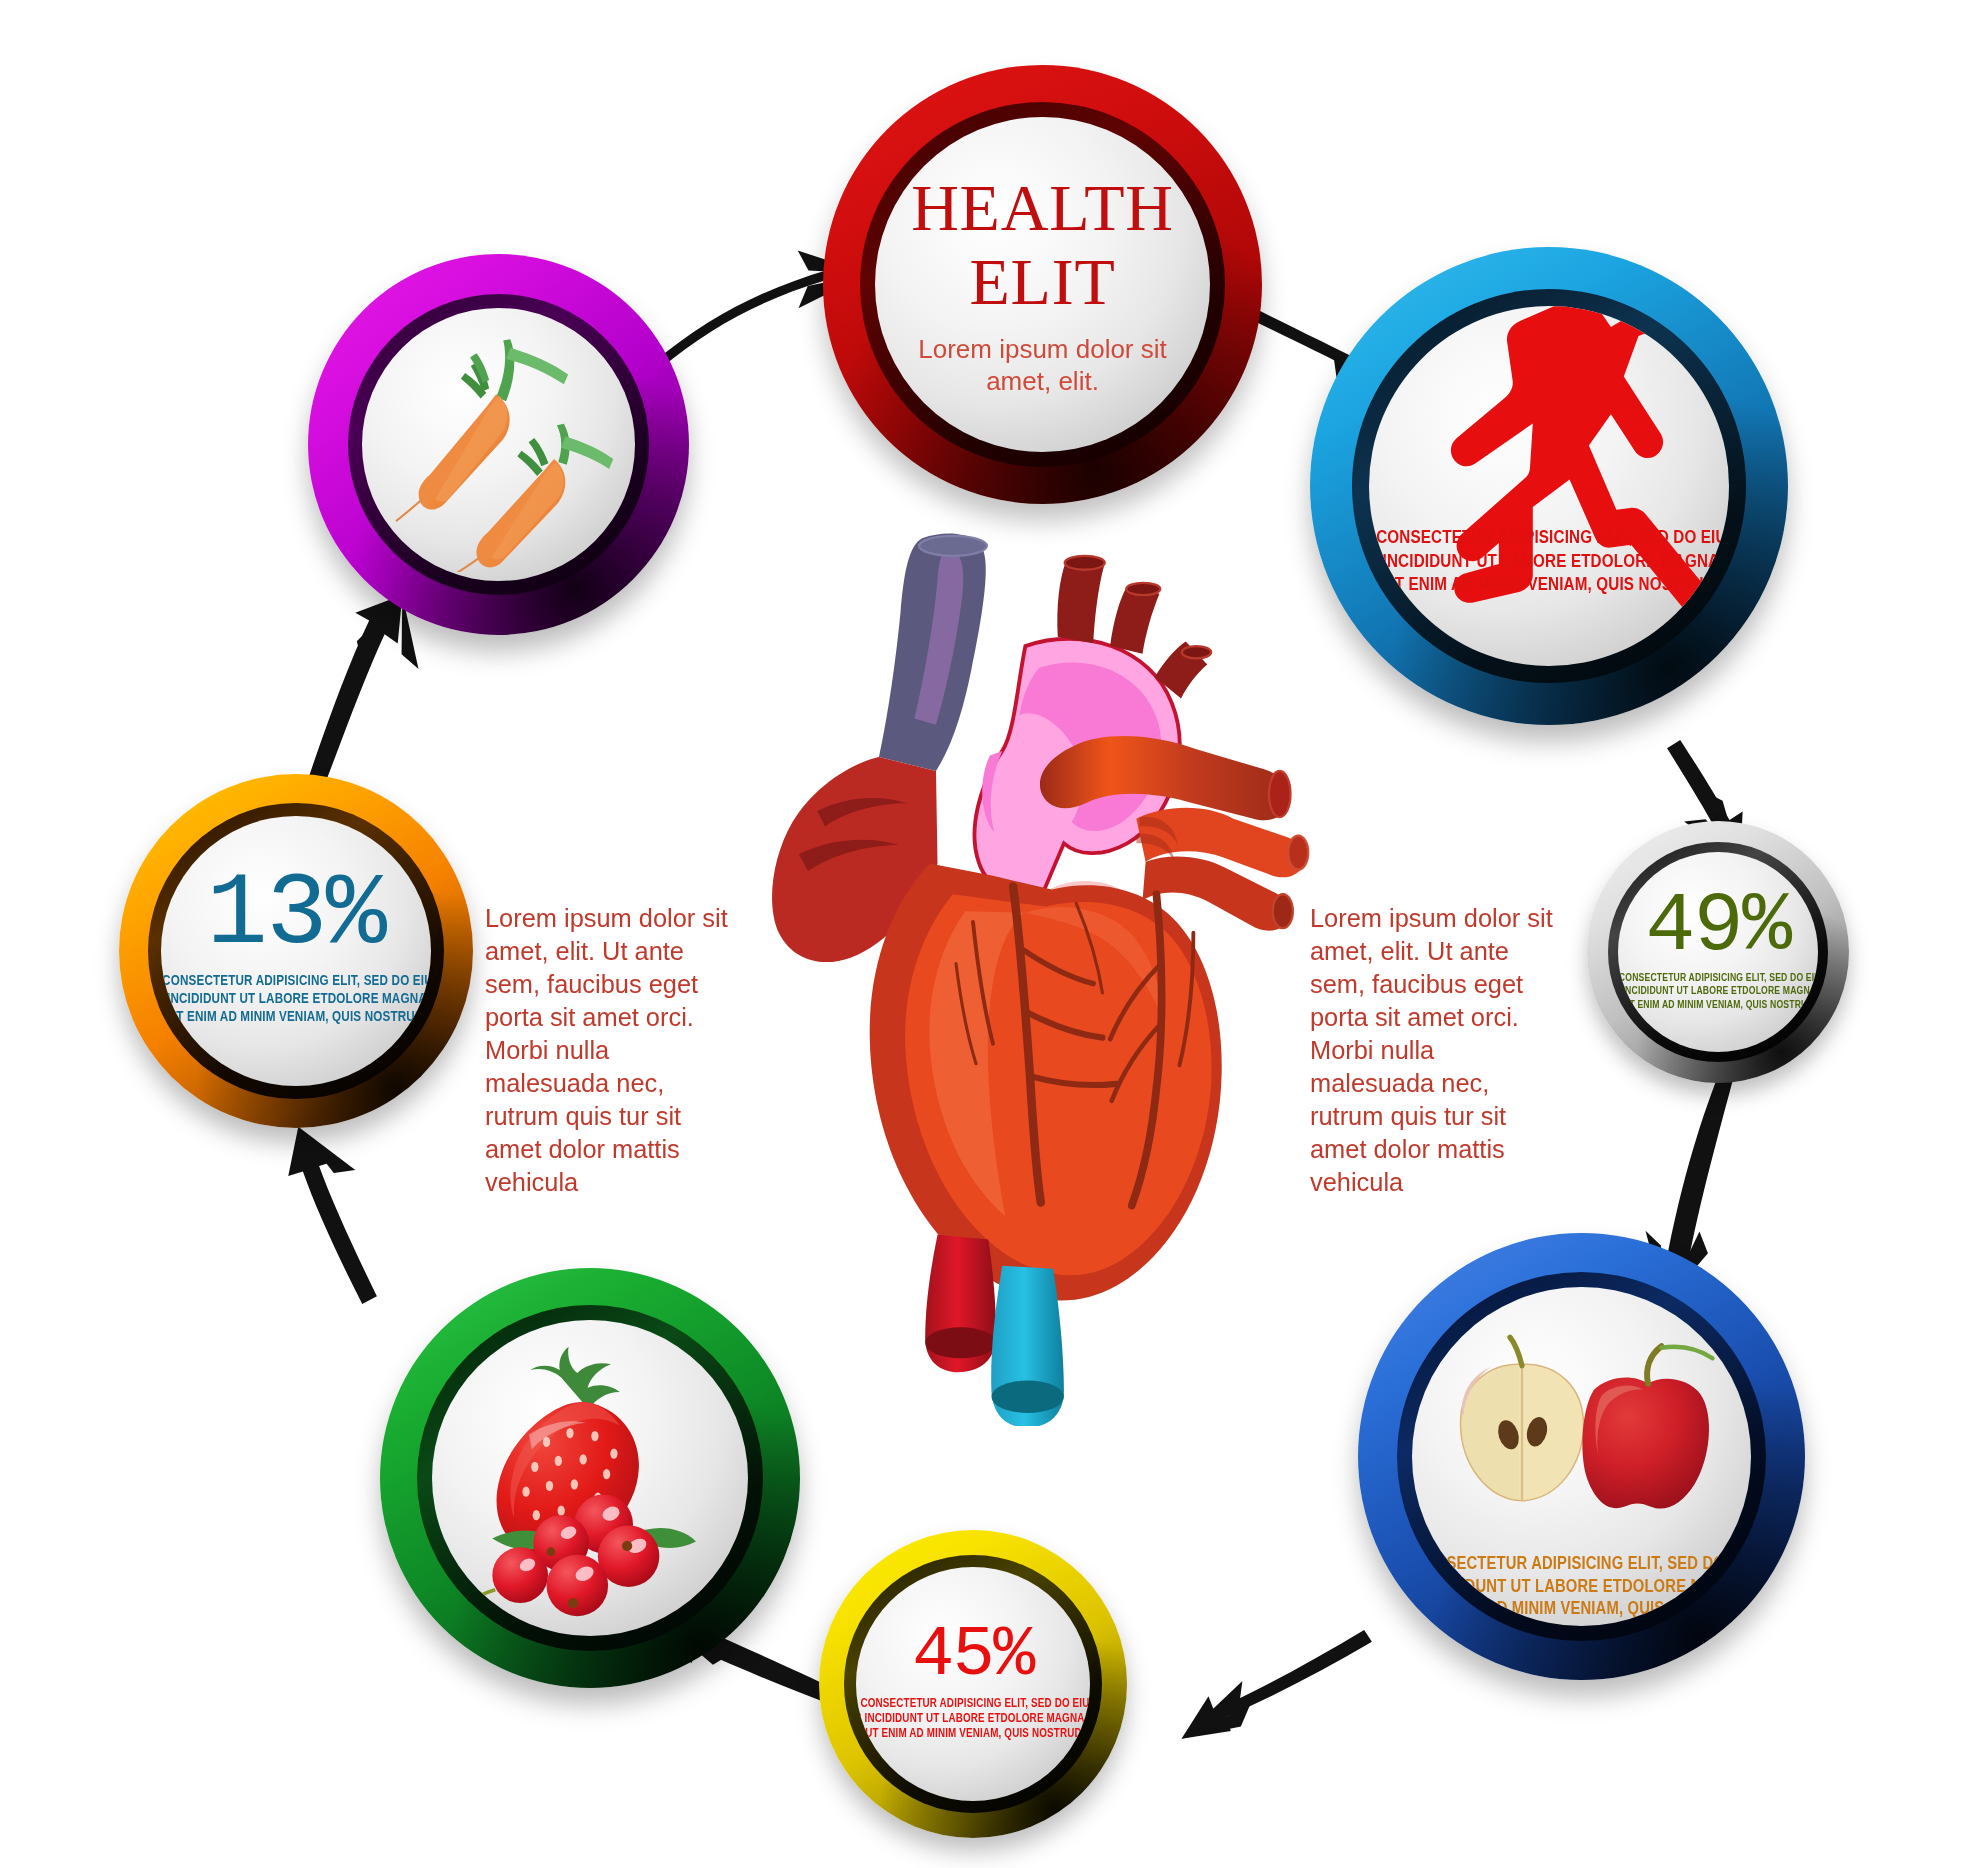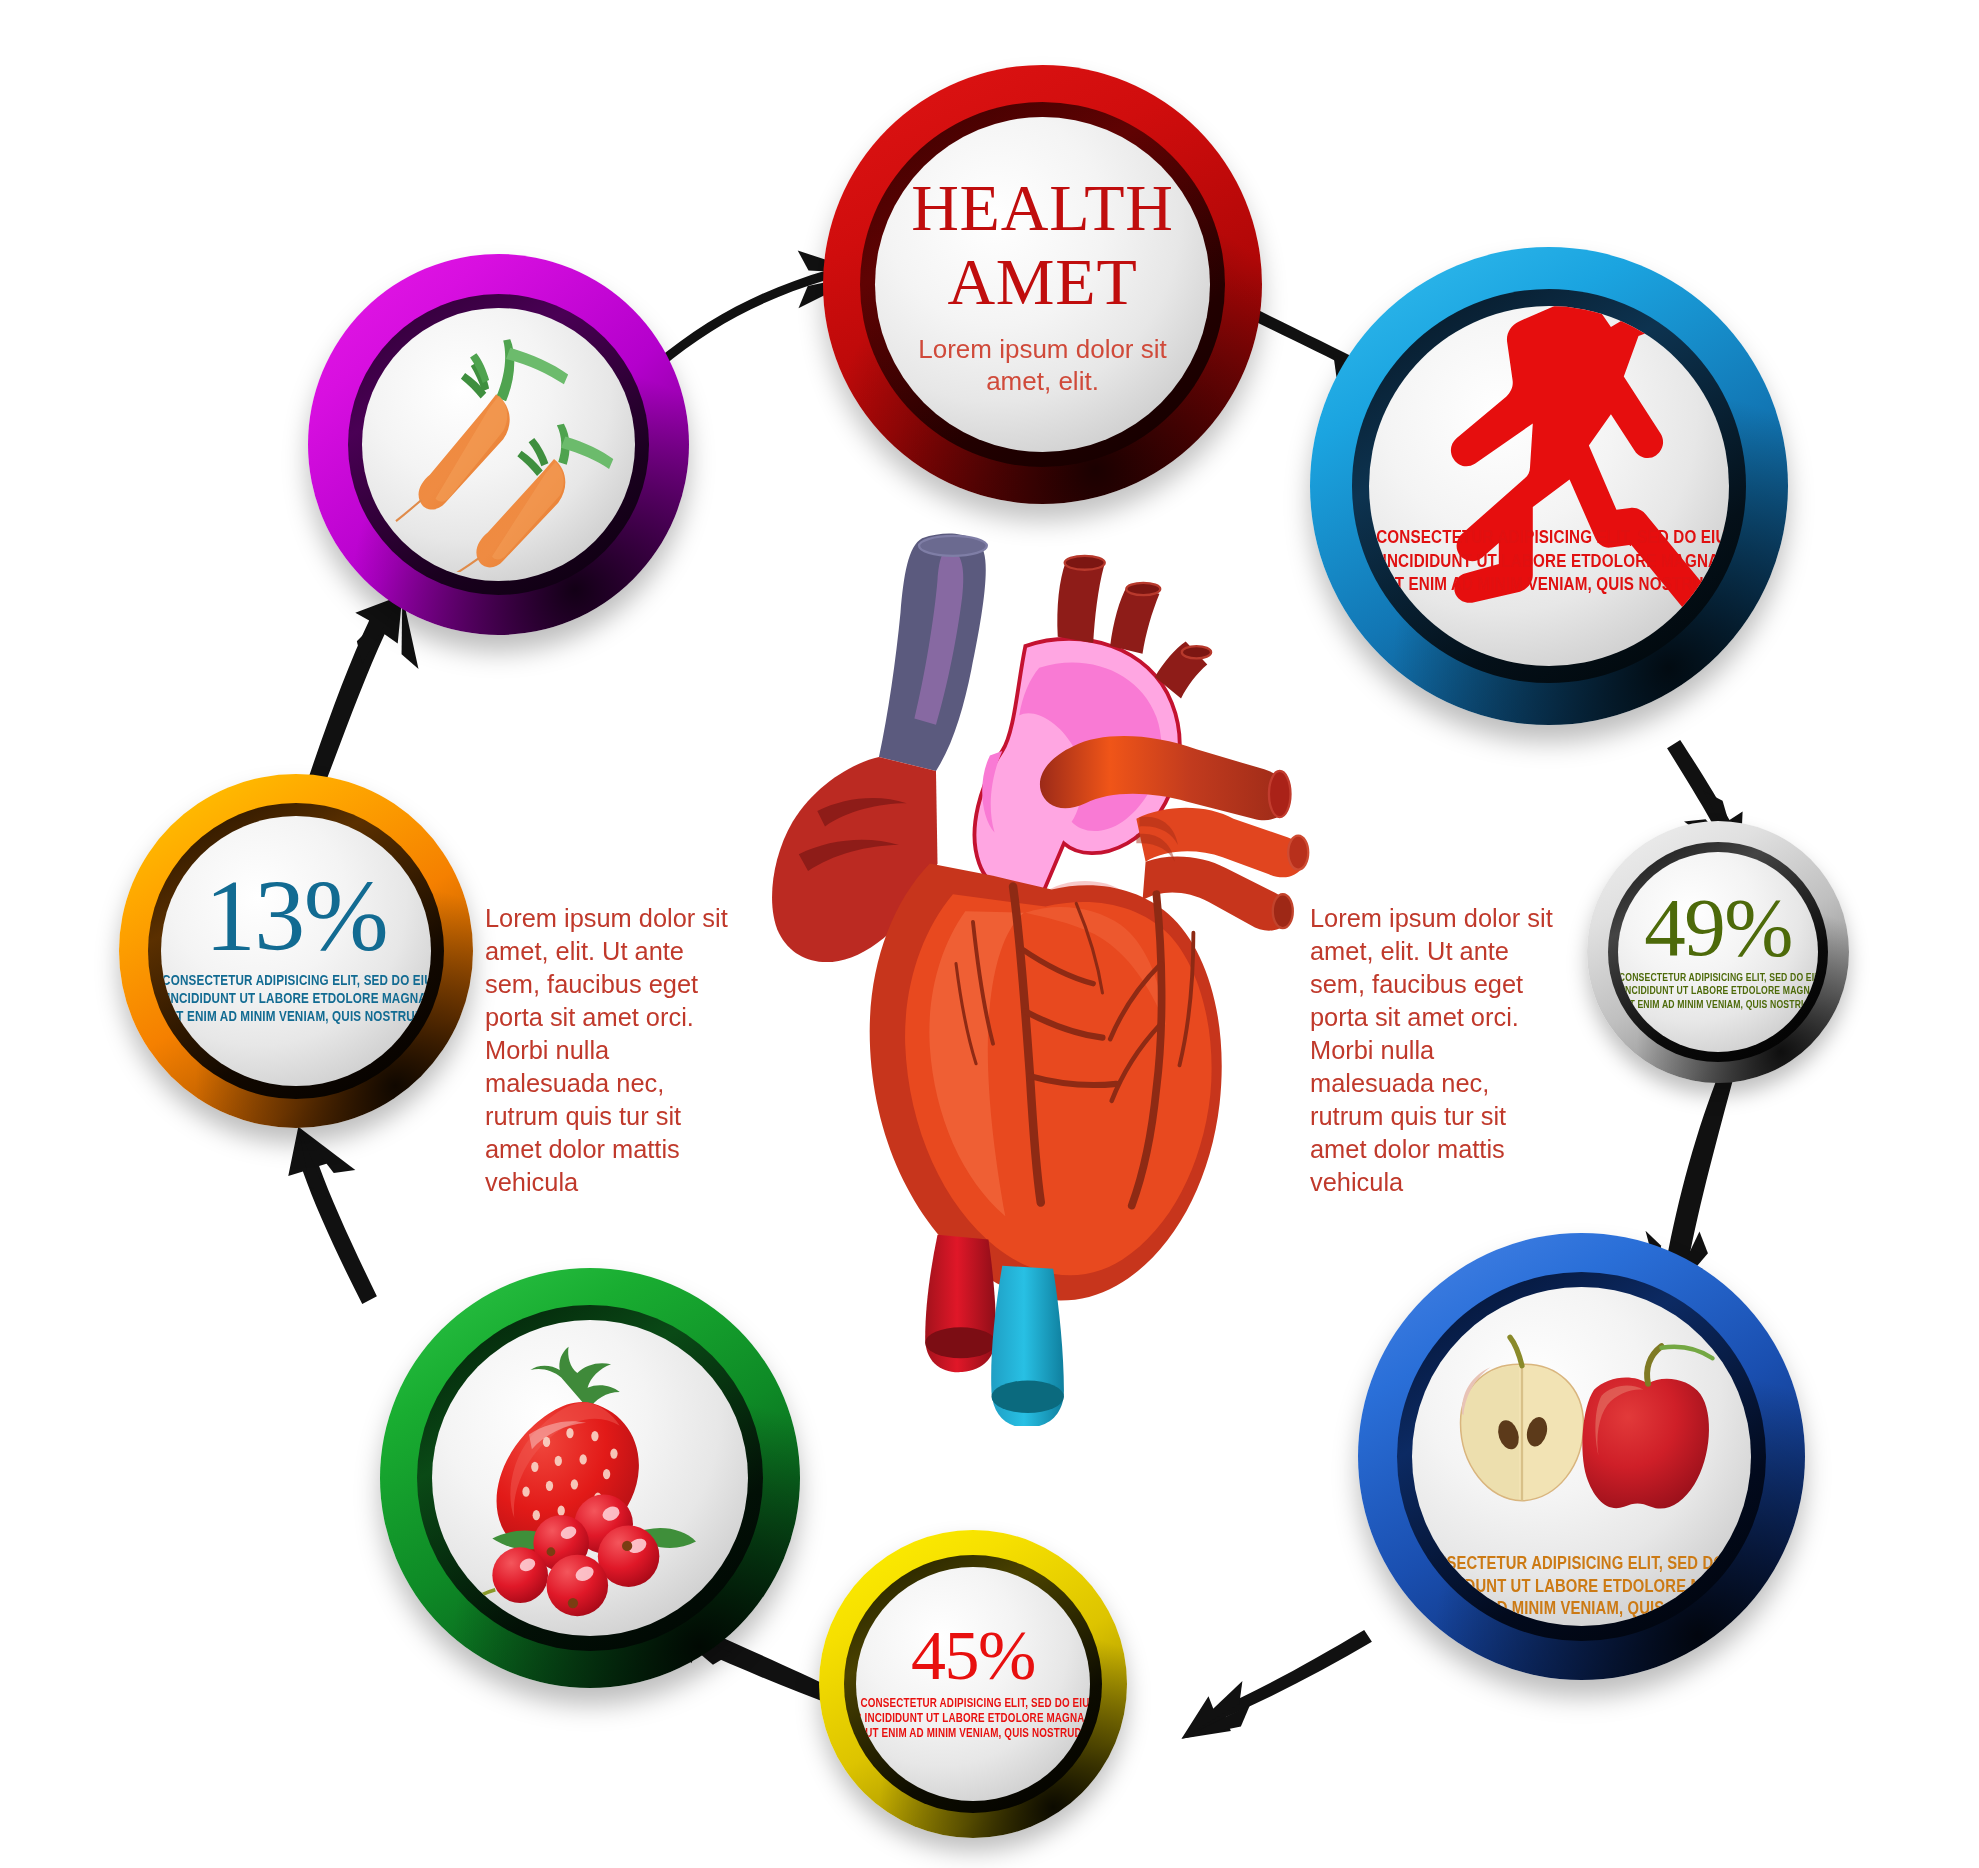--- a/index.html
+++ b/index.html
@@ -19,21 +19,21 @@
     position:absolute;border-radius:50%;
   }
   .badge .face{
     position:absolute;border-radius:50%;
     background:radial-gradient(circle at 36% 30%, #ffffff 0%, #f4f4f4 34%, #e7e7e7 58%, #c9c9c9 86%, #bdbdbd 100%);
     overflow:hidden;
     display:flex;flex-direction:column;align-items:center;justify-content:center;
   }
 
   .pct{
-    font-family:Liberation Serif, serif;
+    font-family:Liberation Mono, monospace;
     font-weight:400;line-height:.92;letter-spacing:-1.5px;
     text-align:right;
   }
   .caption{
     font-family:"Liberation Sans Narrow","Liberation Sans", sans-serif;
     font-weight:700;text-align:center;line-height:1.22;
     transform:scaleX(.80);transform-origin:center;
     letter-spacing:0.2px;
     white-space:nowrap;
   }
@@ -147,21 +147,21 @@
 
   <div class="badge" style="left:823px;top:65px;width:439px;height:439px;">
     <div class="ring" style="inset:0;background:
            radial-gradient(circle at 62% 92%, rgba(0,0,0,.8) 0%, rgba(0,0,0,0) 55%),
            linear-gradient(155deg,#e01414 0%,#d00d0d 30%,#b00707 62%,#7a0303 88%,#4a0000 100%);
            box-shadow:0 17px 26px rgba(0,0,0,.24);"></div>
     <div class="bevel" style="inset:37px;background:linear-gradient(150deg,#3a0000 0%,#600303 32%,#220000 70%,#100000 100%);"></div>
     <div class="face" style="inset:52px;">
       <div class="titleText">
         <div>HEALTH</div>
-        <div>AMET</div>
+        <div>ELIT</div>
       </div>
       <div class="subTitle">Lorem ipsum dolor sit amet, elit.</div>
     </div>
   </div>
 
   <div class="badge" style="left:1310px;top:247px;width:478px;height:478px;">
     <div class="ring" style="inset:0;background:
            radial-gradient(circle at 75% 88%, rgba(0,0,0,.85) 0%, rgba(0,0,0,0) 50%),
            linear-gradient(150deg,#35c0f0 0%,#1ba4e0 26%,#1277b5 56%,#0d4f80 80%,#06253d 100%);
            box-shadow:0 17px 26px rgba(0,0,0,.26);"></div>

